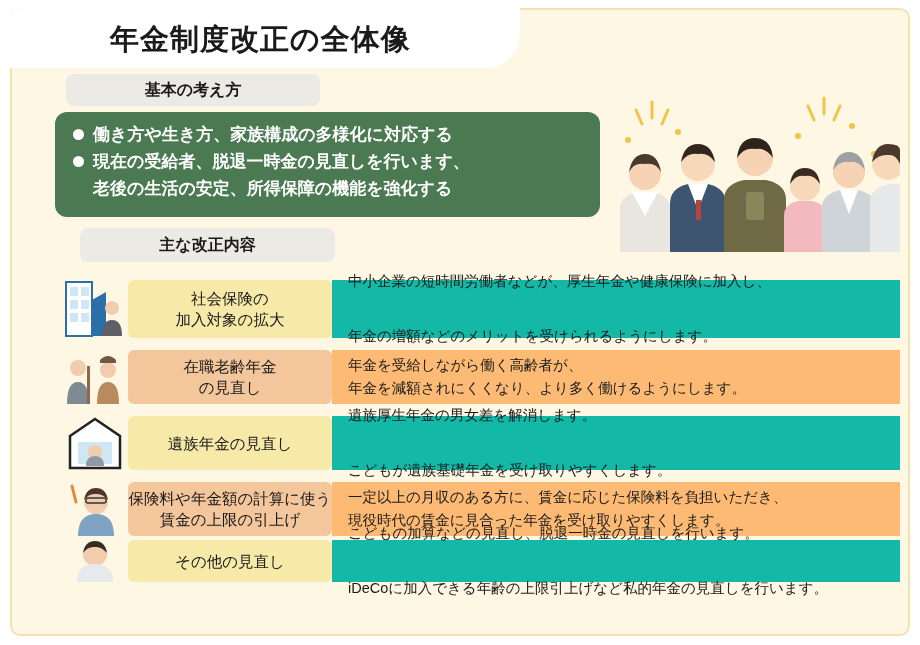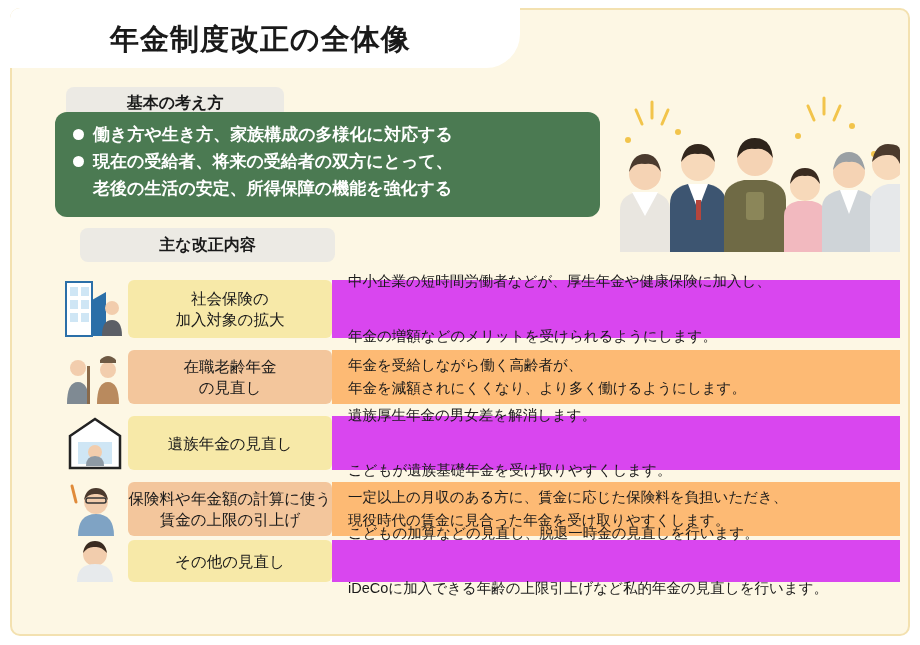--- a/index.html
+++ b/index.html
@@ -57,22 +57,22 @@
     position: absolute;
     background: #eceae4;
     border-radius: 8px;
     color: #1a1a1a;
     font-weight: bold;
     text-align: center;
     box-sizing: border-box;
   }
   .tab-basic {
     left: 66px;
-    top: 87px;
-    width: 218px;
+    top: 74px;
+    width: 254px;
     height: 32px;
     line-height: 32px;
     font-size: 16px;
   }
   .tab-main {
     left: 80px;
     top: 228px;
     width: 255px;
     height: 34px;
     line-height: 34px;
@@ -167,21 +167,21 @@
     display: flex;
     flex-direction: column;
     justify-content: center;
     padding-left: 16px;
     font-size: 14.5px;
     color: #1a1a1a;
     line-height: 23px;
     box-sizing: border-box;
   }
   .row-bg-yellow .row-label { background: #f7e9a8; }
-  .row-bg-yellow .row-body { background: #d946ef; gap: 32px; }
+  .row-bg-yellow .row-body { background: #14b8a6; gap: 32px; }
   .row-bg-orange .row-label { background: #f3c69c; }
   .row-bg-orange .row-body { background: #fdba74; }
 
   .note {
     position: absolute;
     left: 62px;
     top: 588px;
     width: 838px;
     font-size: 11px;
     color: #3a3a3a;
@@ -200,21 +200,21 @@
 
   <div class="tab tab-basic">基本の考え方</div>
 
   <div class="green-box">
     <div class="green-line">
       <span class="bullet"></span>
       <span>働き方や生き方、家族構成の多様化に対応する</span>
     </div>
     <div class="green-line">
       <span class="bullet"></span>
-      <span>現在の受給者、将来の受給者の双方にとって、</span>
+      <span>現在の受給者、脱退一時金の見直しを行います、</span>
     </div>
     <div class="green-sub">老後の生活の安定、所得保障の機能を強化する</div>
   </div>
 
   <div class="people">
     <svg width="288" height="160" viewBox="0 0 288 160" xmlns="http://www.w3.org/2000/svg">
 
       <g stroke="#f2c44b" stroke-width="3" stroke-linecap="round">
         <line x1="24" y1="18" x2="30" y2="32"></line>
         <line x1="40" y1="10" x2="40" y2="26"></line>

